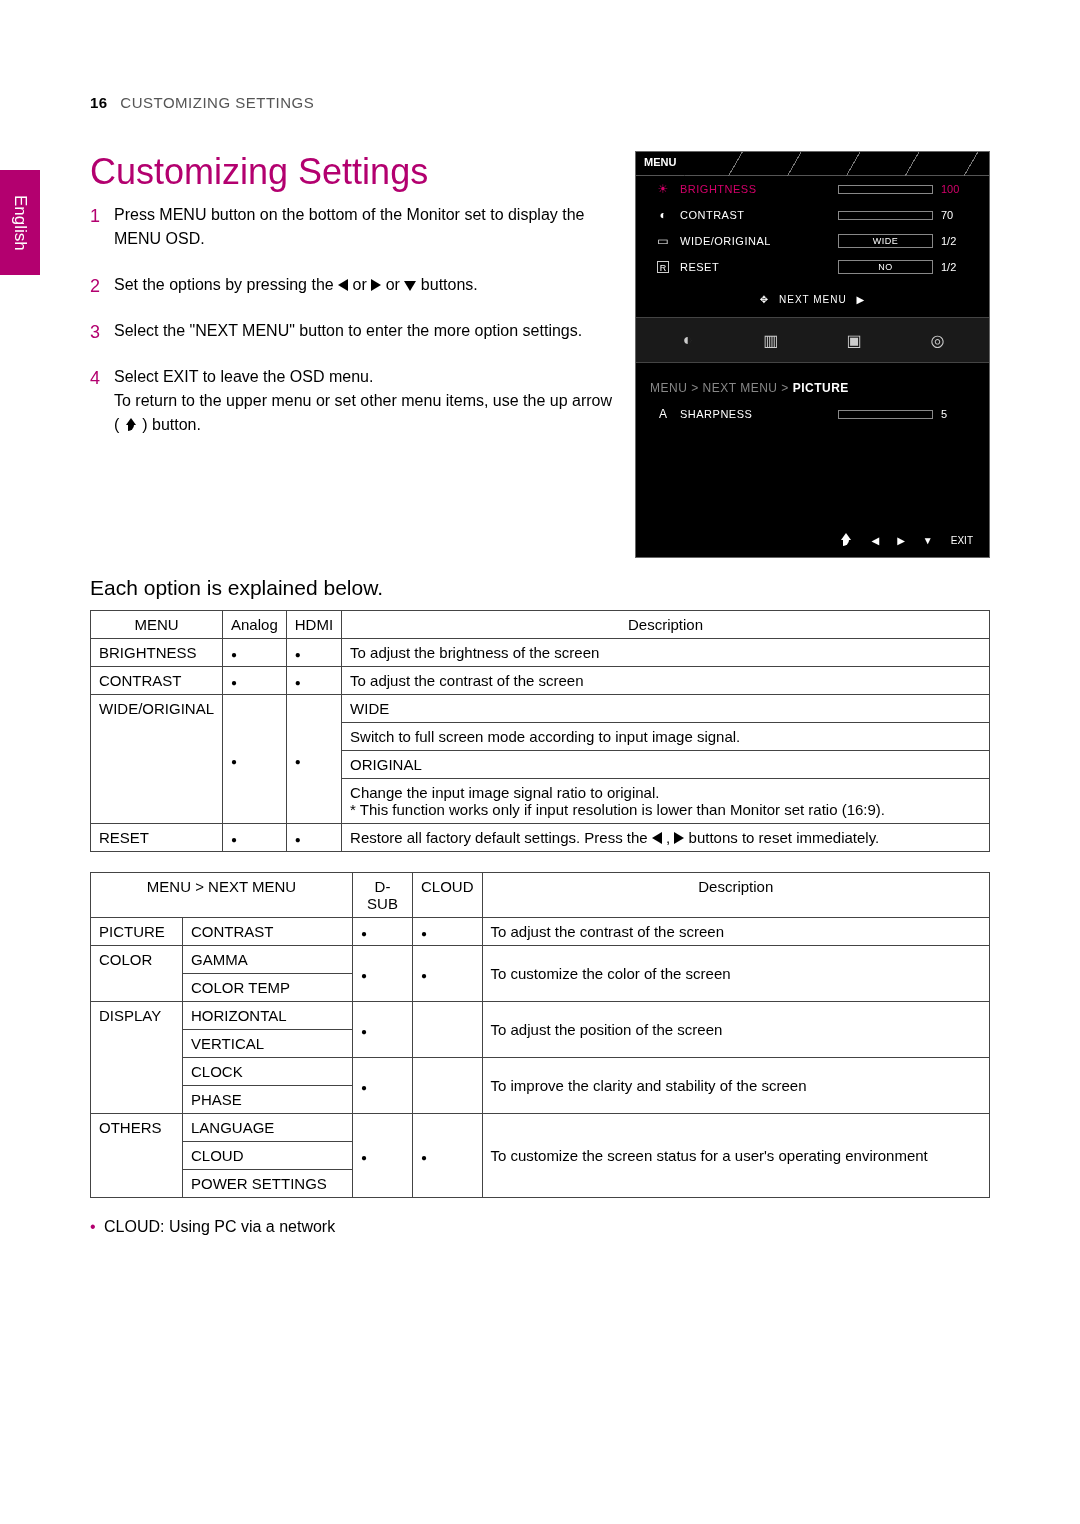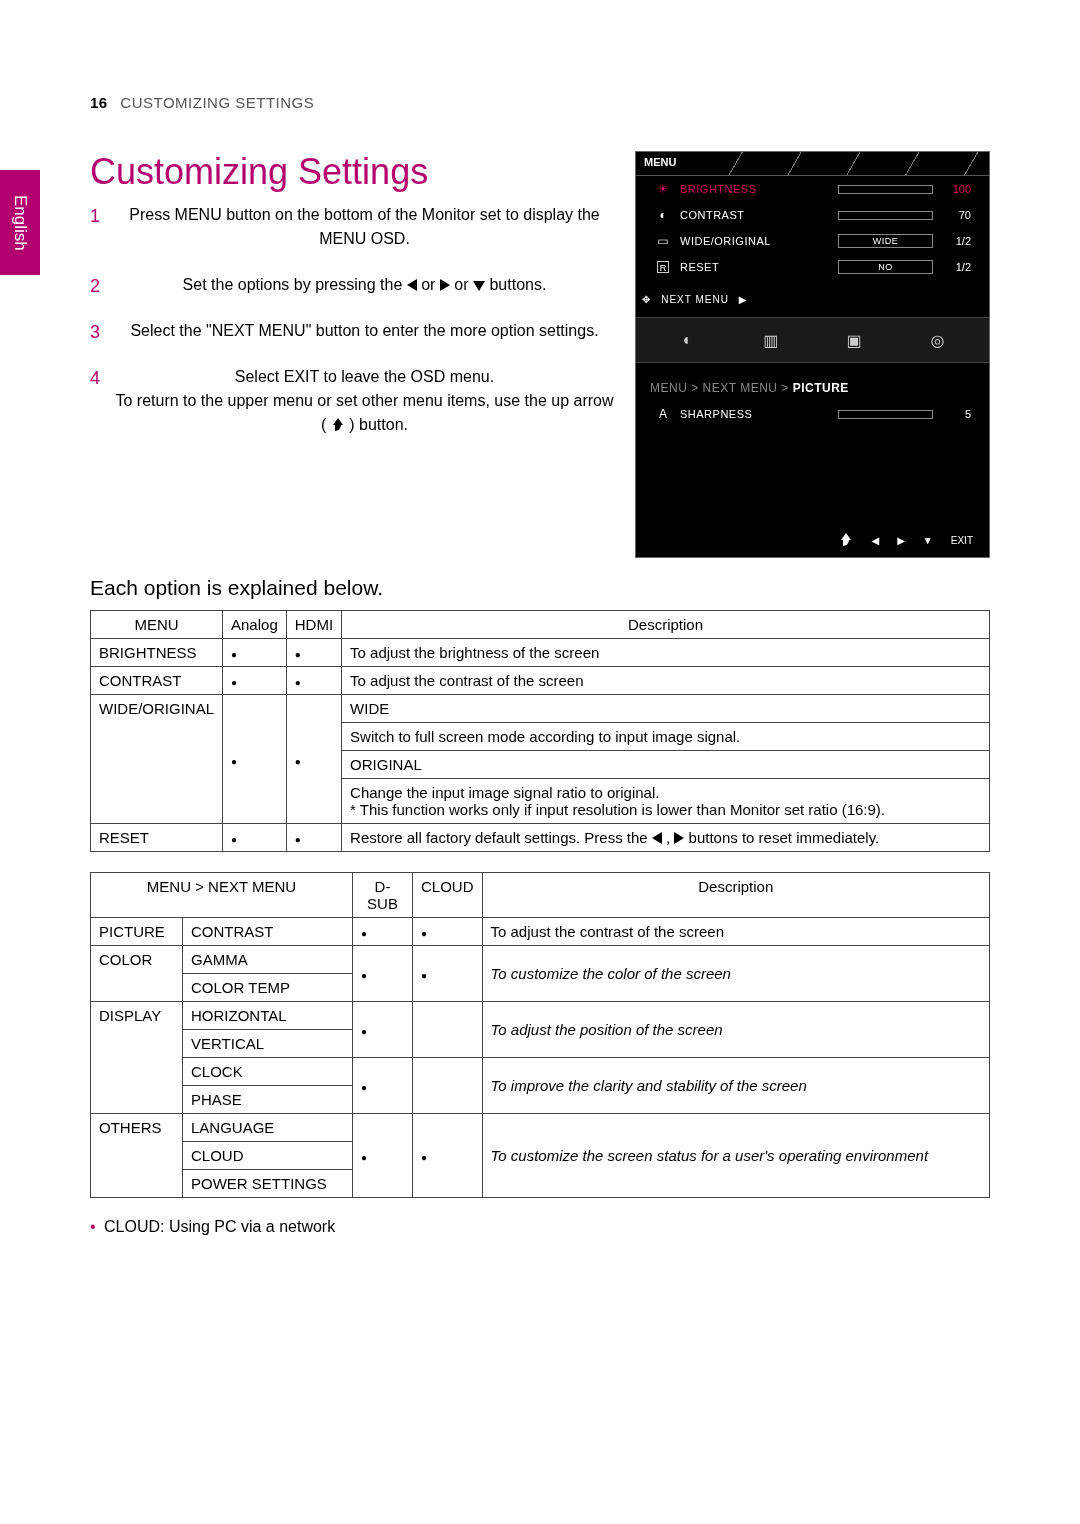--- a/index.html
+++ b/index.html
@@ -60,21 +60,20 @@
     gap: 20px;
     align-items: flex-start;
   }
   .left-col { flex: 1 1 430px; }
   .right-col { flex: 0 0 355px; }
   ol.steps {
     list-style: none;
     padding: 0;
     margin: 0;
     counter-reset: step;
-    text-align: center;
   }
   ol.steps li {
     counter-increment: step;
     position: relative;
     padding-left: 24px;
     margin-bottom: 22px;
     line-height: 1.5;
   }
   ol.steps li::before {
     content: counter(step);
@@ -159,22 +158,23 @@
   .osd-label { flex: 1; letter-spacing: 0.5px; }
   .osd-slider {
     width: 95px; height: 9px; border: 1px solid #888; position: relative;
   }
   .osd-slider .fill { height: 100%; background: #ccc; }
   .osd-opt {
     width: 95px; height: 14px; border: 1px solid #888;
     font-size: 9px; display: flex; align-items: center; justify-content: center;
     letter-spacing: 0.5px;
   }
-  .osd-val { width: 30px; text-align: right; }
+  .osd-val { width: 30px; }
   .osd-nextmenu {
+    text-align: center;
     padding: 14px 0 12px 0;
     letter-spacing: 1px;
     font-size: 10px;
   }
   .osd-nextmenu .navico { margin: 0 6px; }
   .osd-icon-bar {
     display: flex; justify-content: space-around;
     padding: 8px 10px;
     border-top: 1px solid #444;
     border-bottom: 1px solid #444;
@@ -216,21 +216,21 @@
     border: 1px solid #444;
     padding: 5px 8px;
     text-align: left;
     vertical-align: top;
     font-weight: normal;
   }
   table.settings th, table.settings2 th {
     text-align: center;
     background: #fff;
   }
-  .center { text-align: center; vertical-align: middle !important; font-style: italic; }
+  .center { text-align: center; vertical-align: middle !important; }
   .dot::before { content: "\25CF"; font-size: 10px; }
   .col-menu1 { width: 130px; }
   .col-a { width: 62px; }
   .col-h { width: 55px; }
   .col-cat { width: 92px; }
   .col-item { width: 170px; }
   .col-dsub { width: 60px; }
   .col-cloud { width: 66px; }
 
   .footnote {

